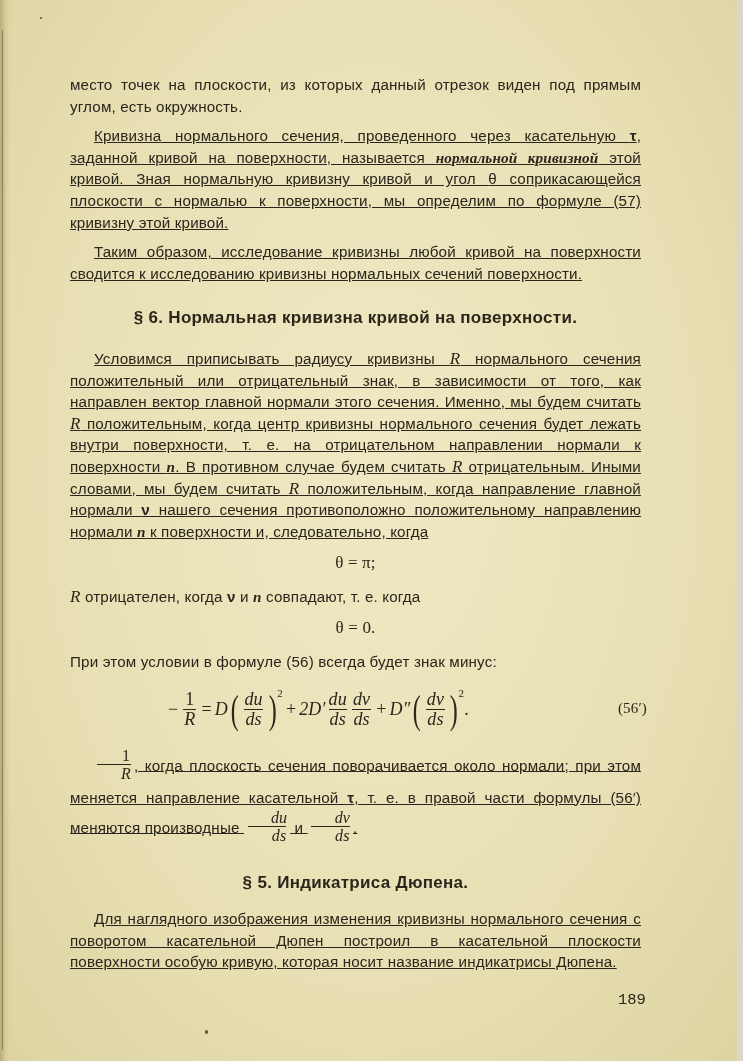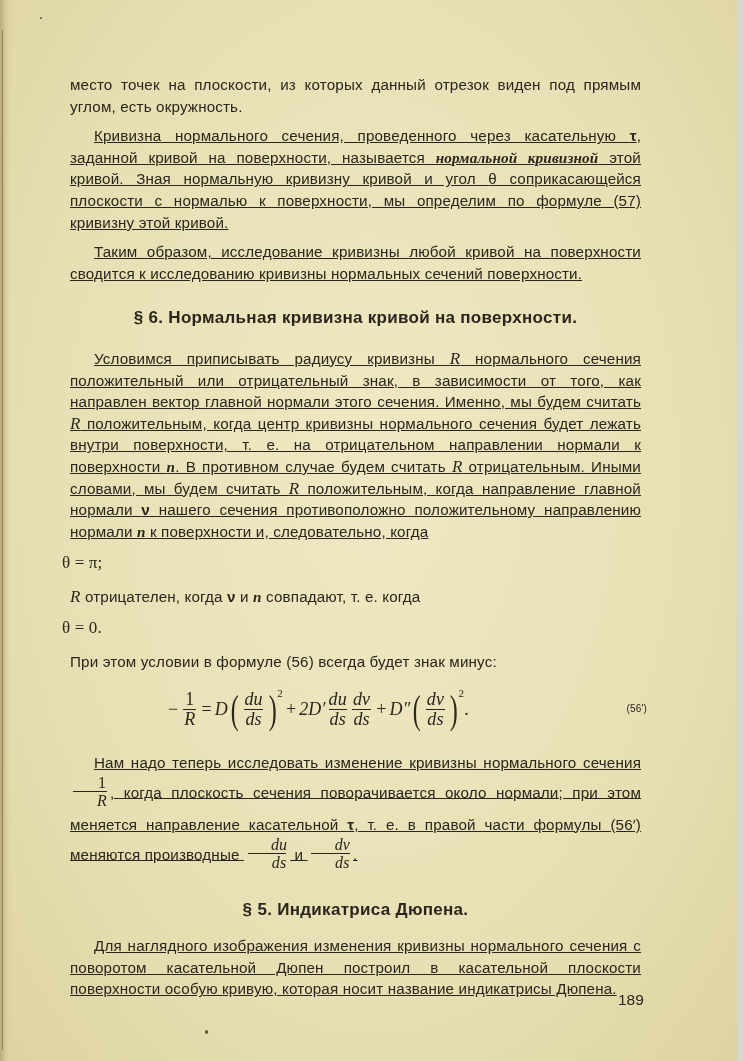--- a/index.html
+++ b/index.html
@@ -37,41 +37,41 @@
   .it { font-family:"Liberation Serif", serif; font-style:italic; font-size:17px; }
   .bi { font-family:"Liberation Serif", serif; font-style:italic; font-weight:bold; }
   .b { font-weight:bold; }
   h2 {
     margin:0; font-size:17px; font-weight:bold; text-align:center;
     letter-spacing:0.3px;
   }
   .h6 { margin-top:23px; margin-bottom:19px; }
   .h7 { margin-top:26px; margin-bottom:15px; }
   .center-eq {
-    font-family:"Liberation Serif", serif; font-size:17px;
+    text-align:center; font-family:"Liberation Serif", serif; font-size:17px;
     margin:10px 0 12px 0;
   }
   .formula {
     position:relative; height:58px; margin:6px 0 10px 0;
     font-family:"Liberation Serif", serif; font-size:18px;
   }
   .formula .body {
     position:absolute; left:103px; top:4px; display:flex; align-items:center; height:50px;
   }
   .frac { display:inline-flex; flex-direction:column; align-items:center; vertical-align:middle; margin:0 2px; }
   .frac .num { line-height:19px; padding:0 1px; }
   .frac .den { line-height:19px; border-top:1px solid #2a261c; padding:0 1px; }
   .paren { font-size:40px; line-height:40px; font-weight:200; transform:scaleX(0.6); display:inline-block; }
   .sup { font-size:11px; position:relative; top:-16px; margin-left:-2px; }
   .op { margin:0 3px; }
-  .eqnum { position:absolute; right:2px; top:17px; font-family:Liberation Sans, sans-serif; font-size:10px; }
+  .eqnum { position:absolute; right:2px; top:17px; font-family:Liberation Serif, serif; font-size:15px; }
   .inline-frac { display:inline-flex; flex-direction:column; align-items:center; vertical-align:middle; font-family:"Liberation Serif", serif; font-style:italic; font-size:16px; margin:0 3px; position:relative; top:-2px;}
   .inline-frac .num { line-height:17px; }
   .inline-frac .den { line-height:17px; border-top:1px solid #2a261c; }
-  .pagenum { position:absolute; left:618px; top:991px; font-family:Liberation Sans, sans-serif; font-size:15.5px; }
+  .pagenum { position:absolute; left:618px; top:991px; font-family:Liberation Mono, monospace; font-size:15.5px; }
   .speck { position:absolute; width:3px; height:4px; background:#5a5238; border-radius:50%; }
 </style>
 </head>
 <body>
 
 <div class="page-bg"></div>
 <div class="left-edge"></div>
 <div class="right-edge"></div>
 
 <div class="content">
@@ -128,21 +128,21 @@
           <span class="num">dv</span>
           <span class="den">ds</span>
         </span>
       <span class="paren">)</span>
       <span class="sup">2</span>
       <span>.</span>
     </div>
     <span class="eqnum">(56′)</span>
   </div>
 
-  <p class="indent last" style="line-height:27px"><span>Нам надо теперь исследовать изменение кривизны нормального сечения </span><span class="inline-frac" style="font-style:normal">
+  <p class="indent last" style="line-height:27px"><span class="inline-frac" style="font-style:normal">
         <span class="num">1</span>
         <span class="den" style="font-style:italic">R</span>
       </span><span>, когда плоскость сечения поворачивается около нормали; при этом меняется направление касательной </span><span class="b">τ</span><span>, т. е. в правой части формулы (56′) меняются производные </span><span class="inline-frac">
         <span class="num">du</span>
         <span class="den">ds</span>
       </span><span> и </span><span class="inline-frac">
         <span class="num">dv</span>
         <span class="den">ds</span>
       </span><span>.</span></p>
 

